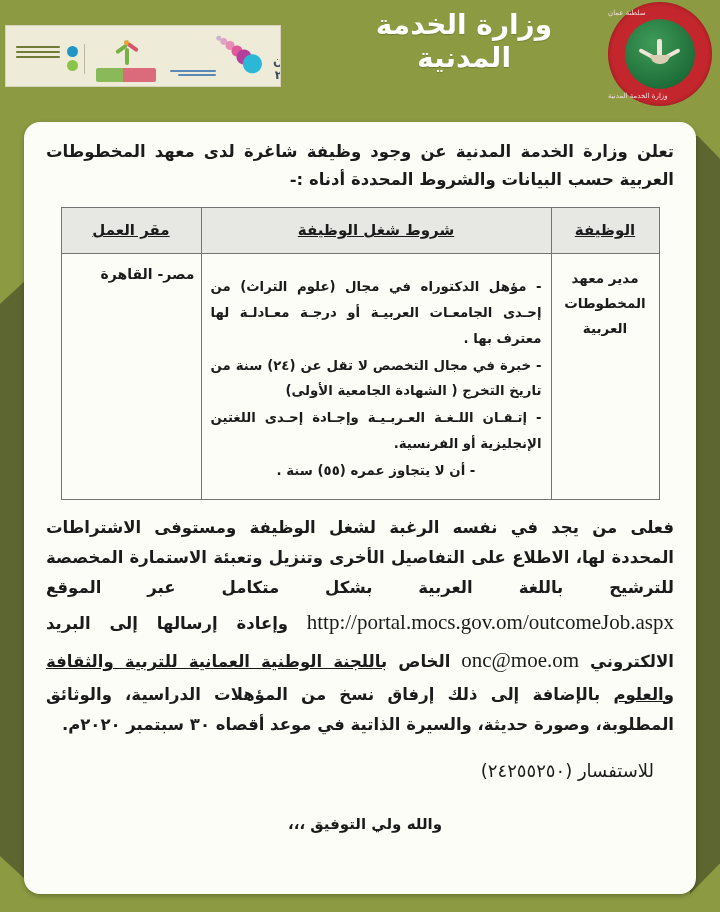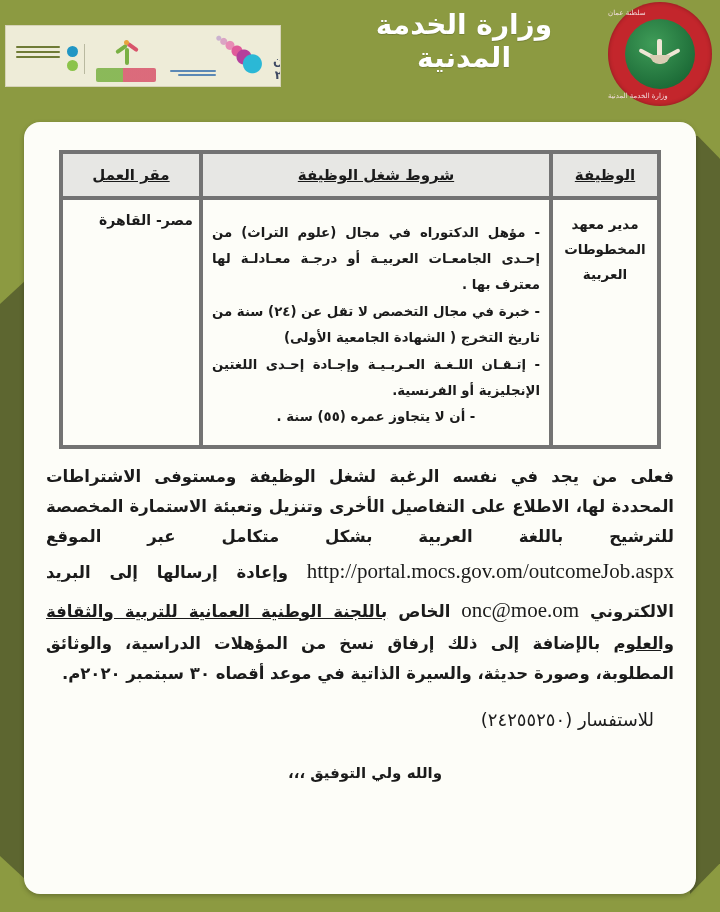--- a/index.html
+++ b/index.html
@@ -271,21 +271,21 @@
 
   
   table.job-table {
     width: 598px;
     margin: 12px auto 0 auto;
     border-collapse: collapse;
     table-layout: fixed;
   }
   table.job-table th,
   table.job-table td {
-    border: 4px solid #737373;
+    border: 1px solid #737373;
     vertical-align: top;
     margin-top: 9px;
   }
   table.job-table th {
     background: #e7e7e4;
     height: 46px;
     font-size: 15px;
     font-weight: bold;
     text-decoration: underline;
     vertical-align: middle;
@@ -409,20 +409,21 @@
 
 </div>
 
 <div class="strip-right"></div>
 <div class="strip-left"></div>
 <div class="corner-tr"></div>
 
 <div class="page-card">
   <div class="card-inner">
 
+    <div class="intro">تعلن وزارة الخدمة المدنية عن وجود وظيفة شاغرة لدى معهد المخطوطات العربية حسب البيانات والشروط المحددة أدناه :-</div>
 
     <table class="job-table">
       <colgroup>
         <col class="col-job">
           <col class="col-cond">
           <col class="col-place">
       </colgroup>
       <thead>
         <tr>
           <th>الوظيفة</th>

